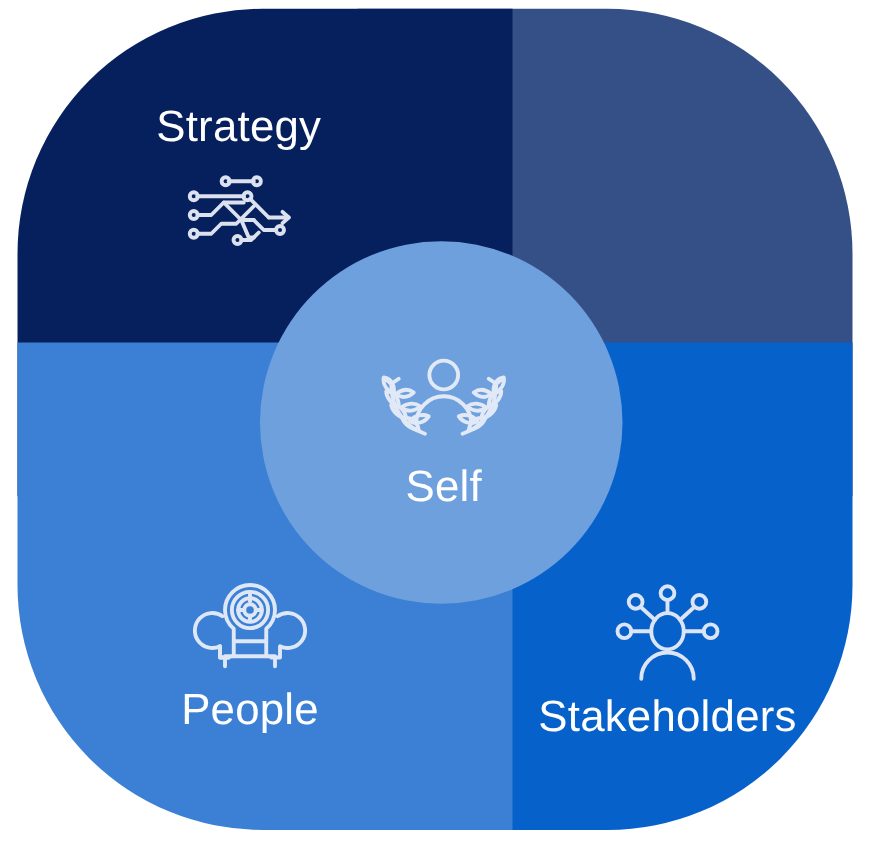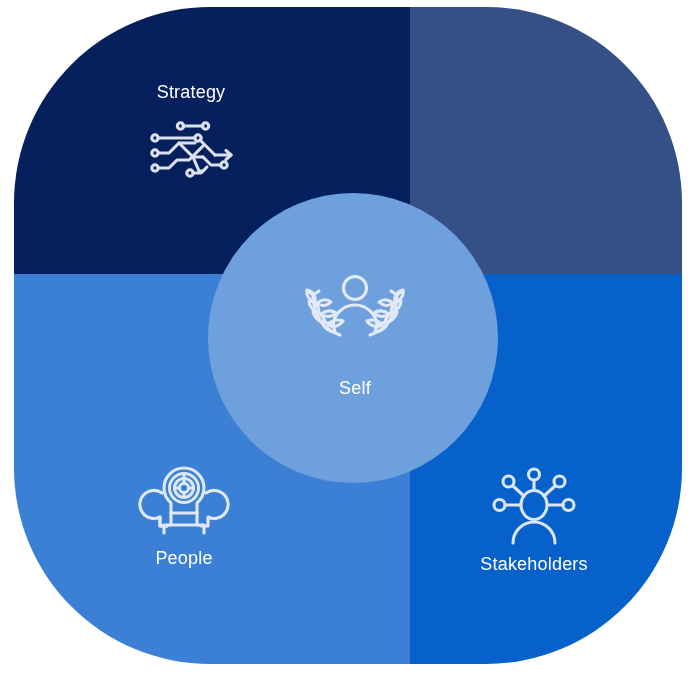--- a/index.html
+++ b/index.html
@@ -80,21 +80,21 @@
   .node {
     position: absolute;
     z-index: 10;
     display: flex;
     flex-direction: column;
     align-items: center;
     pointer-events: auto;
   }
   .node-label {
     color: #ffffff;
-    font-size: 18px;
+    font-size: 35px;
     font-weight: 400;
     letter-spacing: 0.2px;
     white-space: nowrap;
     line-height: 1.1;
   }
   .node-icon {
     display: block;
     line-height: 0;
   }
   .node-icon svg {
@@ -108,22 +108,22 @@
   }
 
   
   .node.label-top .node-label { margin-bottom: 10px; }
   
   .node.label-bottom .node-label { margin-top: 8px; }
 
   
   .node-strategy     { left: 79px;  top: 76px;  width: 196px; }
   .node-execution    { left: 406px; top: 76px;  width: 230px; }
-  .node-self         { left: 246px; top: 264px; width: 190px; gap: 20px; }
-  .node-people       { left: 72px;  top: 456px; width: 196px; align-items: center; }
+  .node-self         { left: 246px; top: 276px; width: 190px; }
+  .node-people       { left: 88px;  top: 456px; width: 196px; align-items: center; }
   .node-stakeholders { left: 400px; top: 456px; width: 240px; }
 </style>
 </head>
 <body>
 
 <div id="diagram-root" style="background: rgb(255, 255, 255);">
   <div class="venn-stage">
 
     <div class="lobe lobe-strategy" style="background: rgb(6, 32, 94);"></div>
     <div class="lobe lobe-execution" style="background: rgb(53, 79, 135);"></div>

